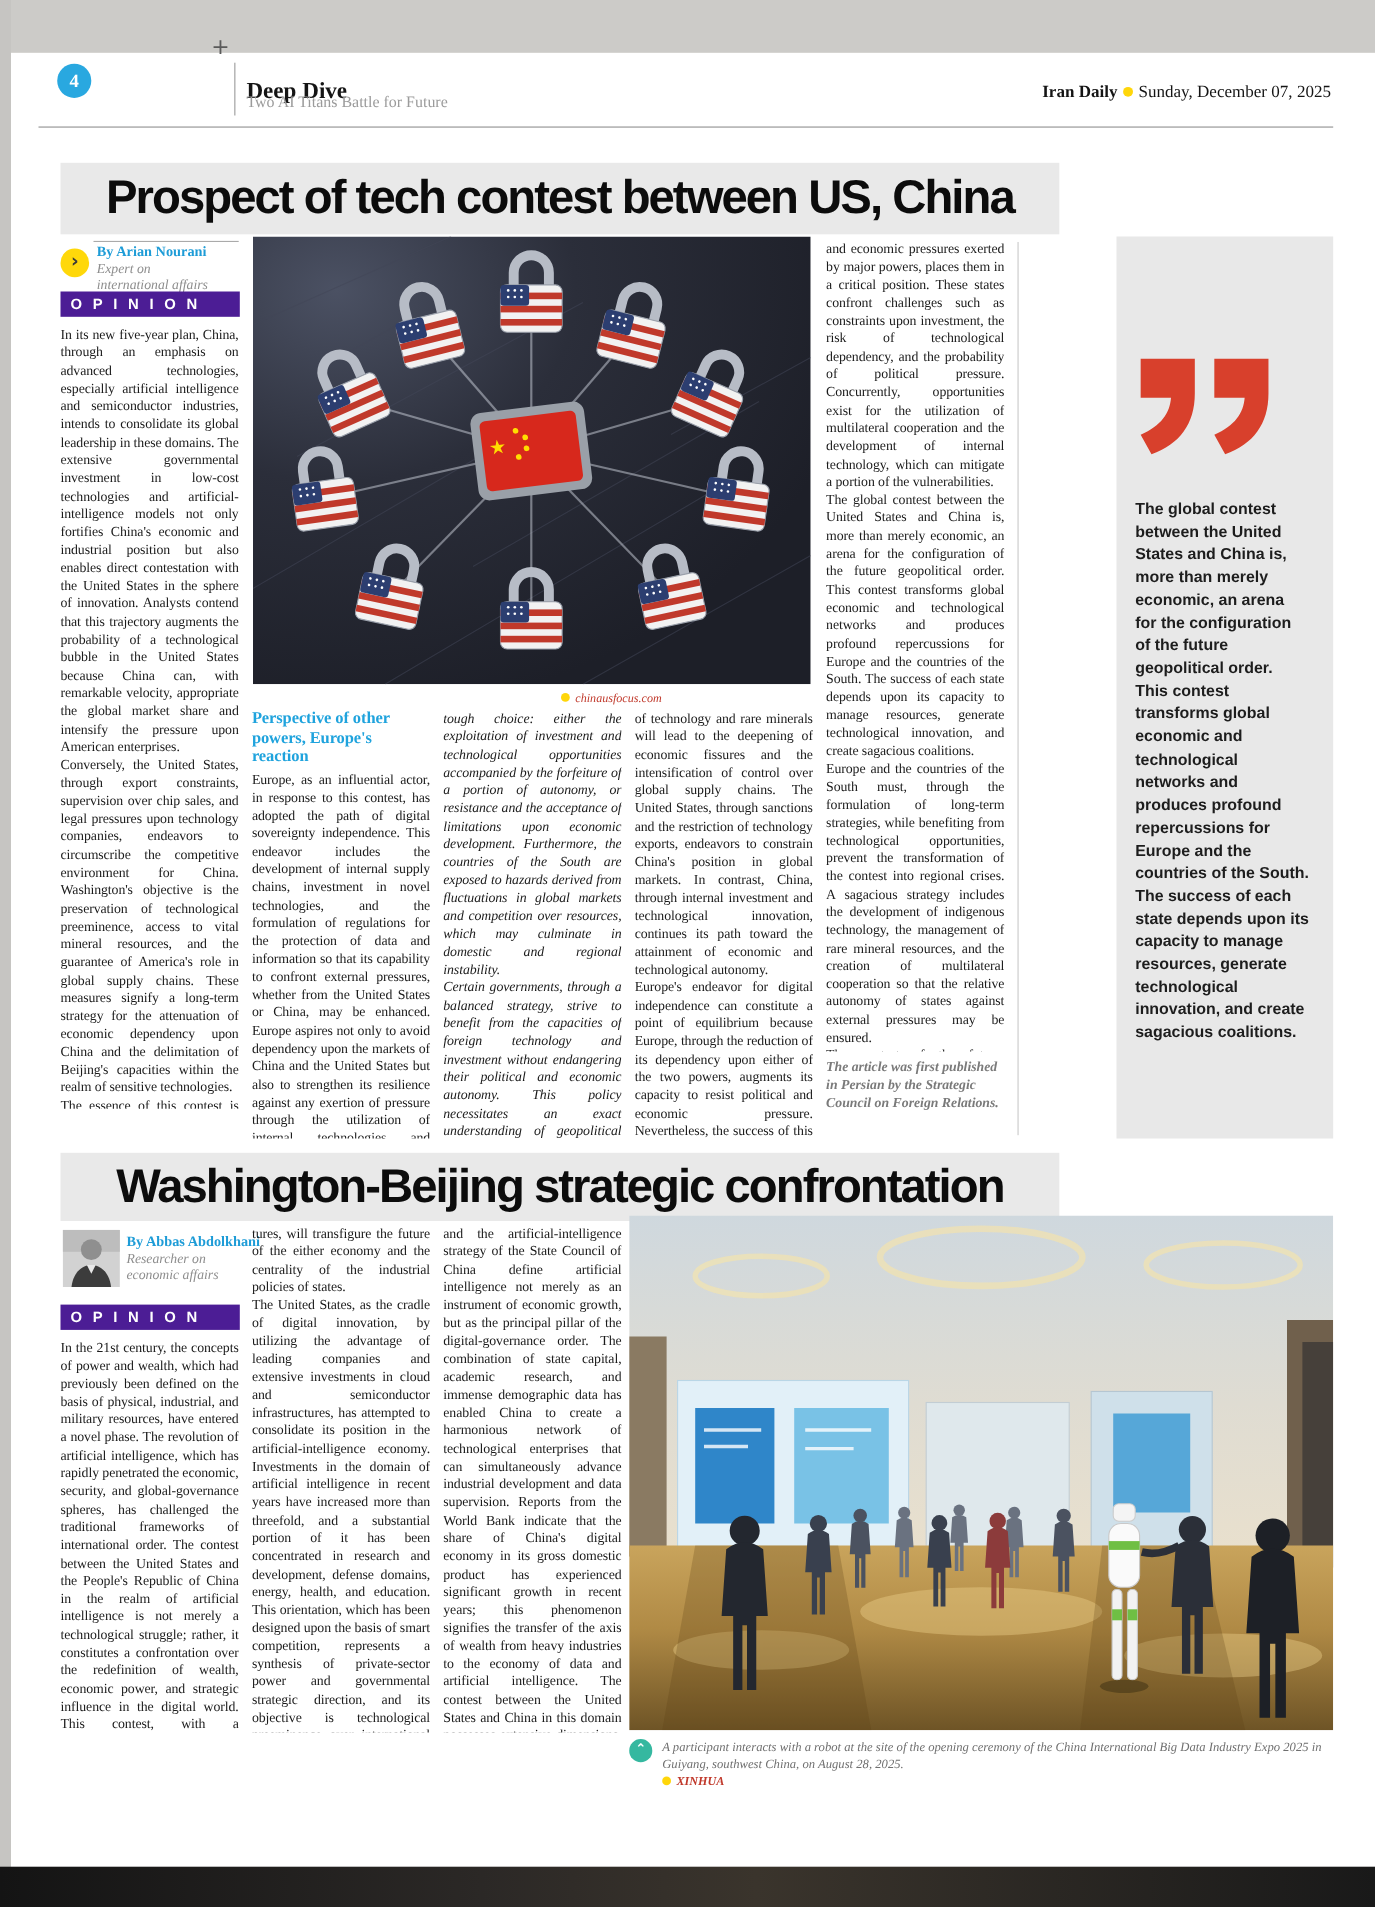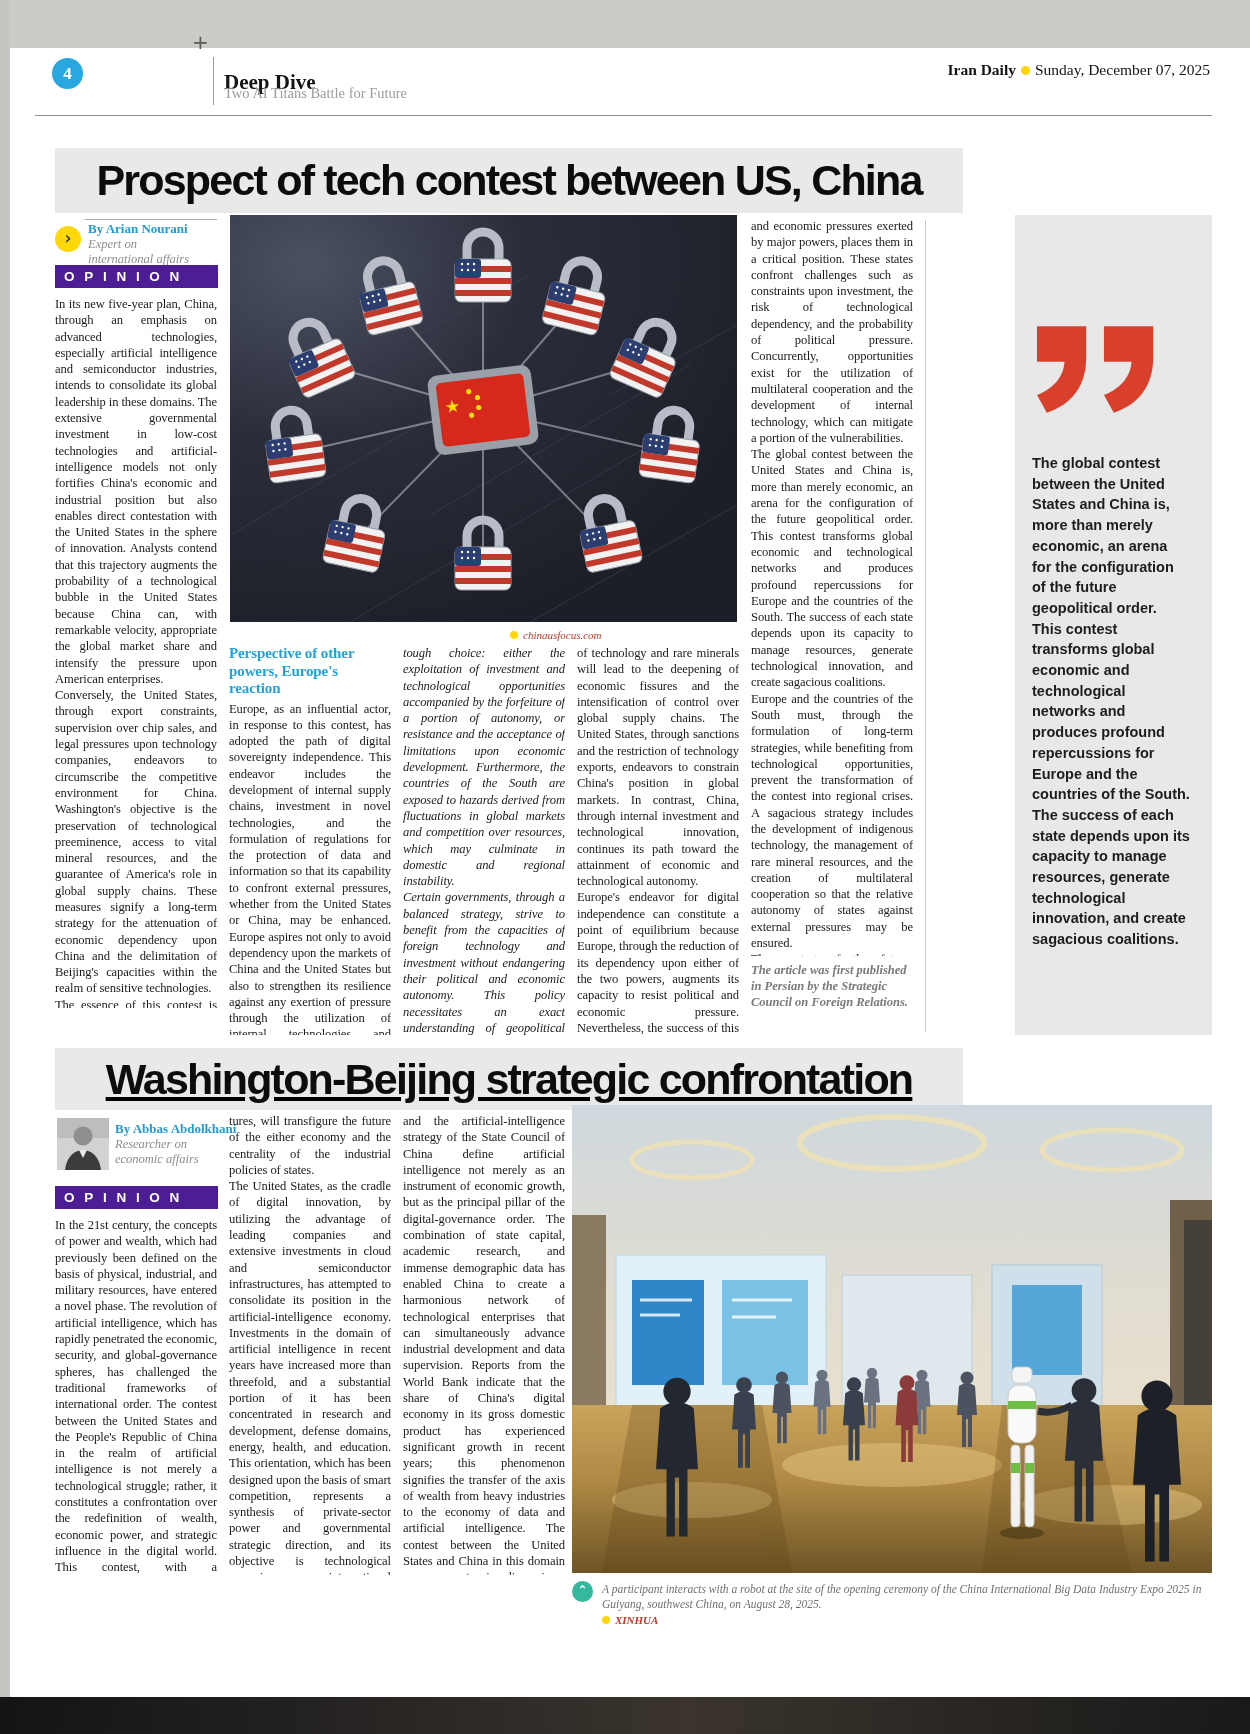--- a/index.html
+++ b/index.html
@@ -13,29 +13,29 @@
   .edge-bottom{left:0;top:1697px;width:1250px;height:37px;
     background:linear-gradient(90deg,#141414 0%,#2b2826 35%,#3a342c 55%,#191919 100%);}
   .crop-mark{left:192px;top:30px;color:#5a5a5a;font-size:20px;font-family:"DejaVu Sans",sans-serif;}
 
   
   .page-badge{left:52px;top:58px;width:31px;height:31px;border-radius:50%;background:#29a8e0;
     color:#fff;font:700 17px/31px "Liberation Serif",serif;text-align:center;}
   .hdr-rule-v{left:213px;top:57px;width:1px;height:48px;background:#9a9a9a;}
   .section-title{left:224px;top:58px;font:700 21px/24px "Liberation Serif",serif;color:#141414;margin-top:12px;}
   .section-sub{left:224px;top:84px;font:400 14.5px/18px "Liberation Serif",serif;color:#9b9b9b;}
-  .masthead-row{right:40px;top:60px;font:400 15.5px/20px "Liberation Serif",serif;color:#141414;white-space:nowrap;}
+  .masthead-row{right:40px;top:74px;font:400 15.5px/20px "Liberation Serif",serif;color:#141414;white-space:nowrap;}
   .masthead-row b{font-weight:700;}
   .dot{display:inline-block;width:9px;height:9px;border-radius:50%;background:#ffd60a;vertical-align:middle;margin:0 5px 2px 5px;}
   .hdr-rule-h{left:35px;top:115px;width:1177px;height:1px;background:#8f8f8f;}
 
   
   .band{background:#e9e9e9;display:flex;align-items:center;justify-content:center;overflow:hidden;}
   .band1{left:55px;top:148px;width:908px;height:65px;}
-  .band2{left:55px;top:1048px;width:908px;height:62px;text-decoration:underline;}
+  .band2{left:55px;top:1048px;width:908px;height:62px;}
   .headline{font-family:"Liberation Sans",sans-serif;font-weight:700;color:#0c0c0c;
     font-size:43px;letter-spacing:-1.8px;white-space:nowrap;}
 
   
   .byline-rule{left:85px;top:219px;width:132px;height:1px;background:#aaaaaa;}
   .arrow-badge{left:55px;top:226px;width:26px;height:26px;border-radius:50%;background:#ffd80a;
     color:#3a3a3a;font:700 17px/24px "DejaVu Sans",sans-serif;text-align:center;}
   .author-name{color:#1e9cd7;font:700 13px/16px "Liberation Serif",serif;}
   .author-role{color:#8d8d8d;font:italic 400 12.5px/15px "Liberation Serif",serif;}
   .opinion{background:#4c1d95;color:#ffffff;font:700 13.5px/23px "Liberation Sans",sans-serif;

